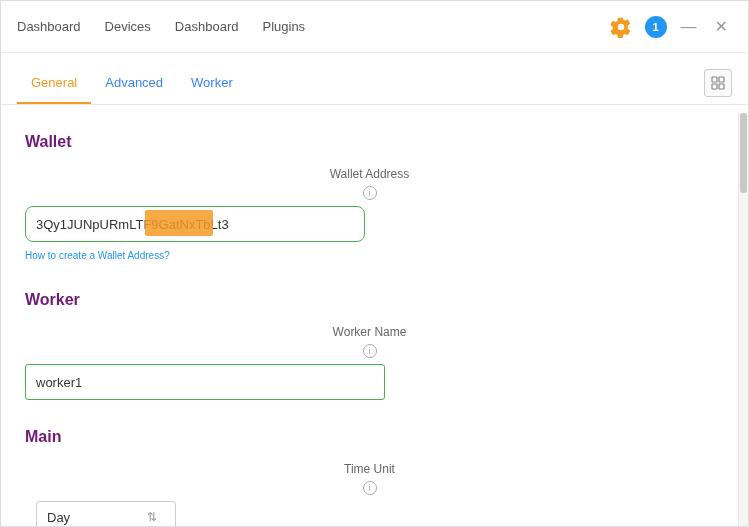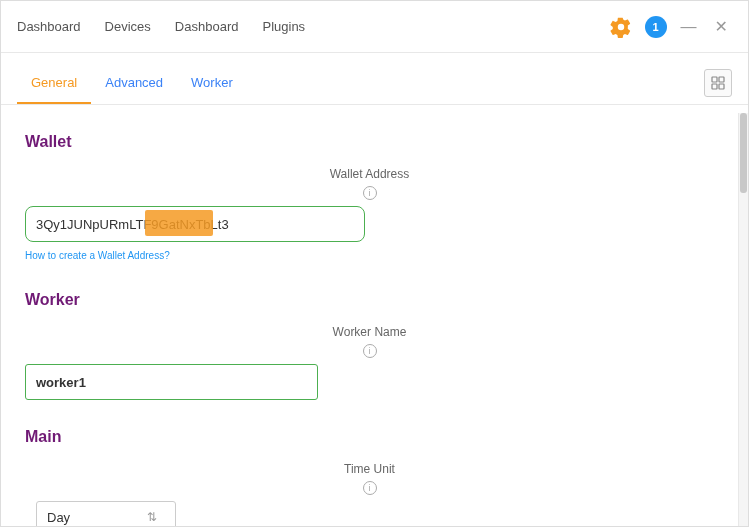--- a/index.html
+++ b/index.html
@@ -171,30 +171,29 @@
       border-radius: 50%;
       font-size: 9px;
       display: inline-flex;
       align-items: center;
       justify-content: center;
       color: #aaa;
       cursor: help;
       flex-shrink: 0;
     }
     .text-input {
-      width: 293px;
+      width: 360px;
       height: 36px;
       border: 1.5px solid #4caf50;
       border-radius: 3px;
       padding: 0 10px;
       font-size: 13px;
       color: #333;
       outline: none;
       background: #fff;
-      font-weight: bold;
     }
     .wallet-input-wrapper {
       position: relative;
       width: 340px;
     }
     .wallet-input {
       width: 340px;
       height: 36px;
       border: 1.5px solid #4caf50;
       border-radius: 8px;

